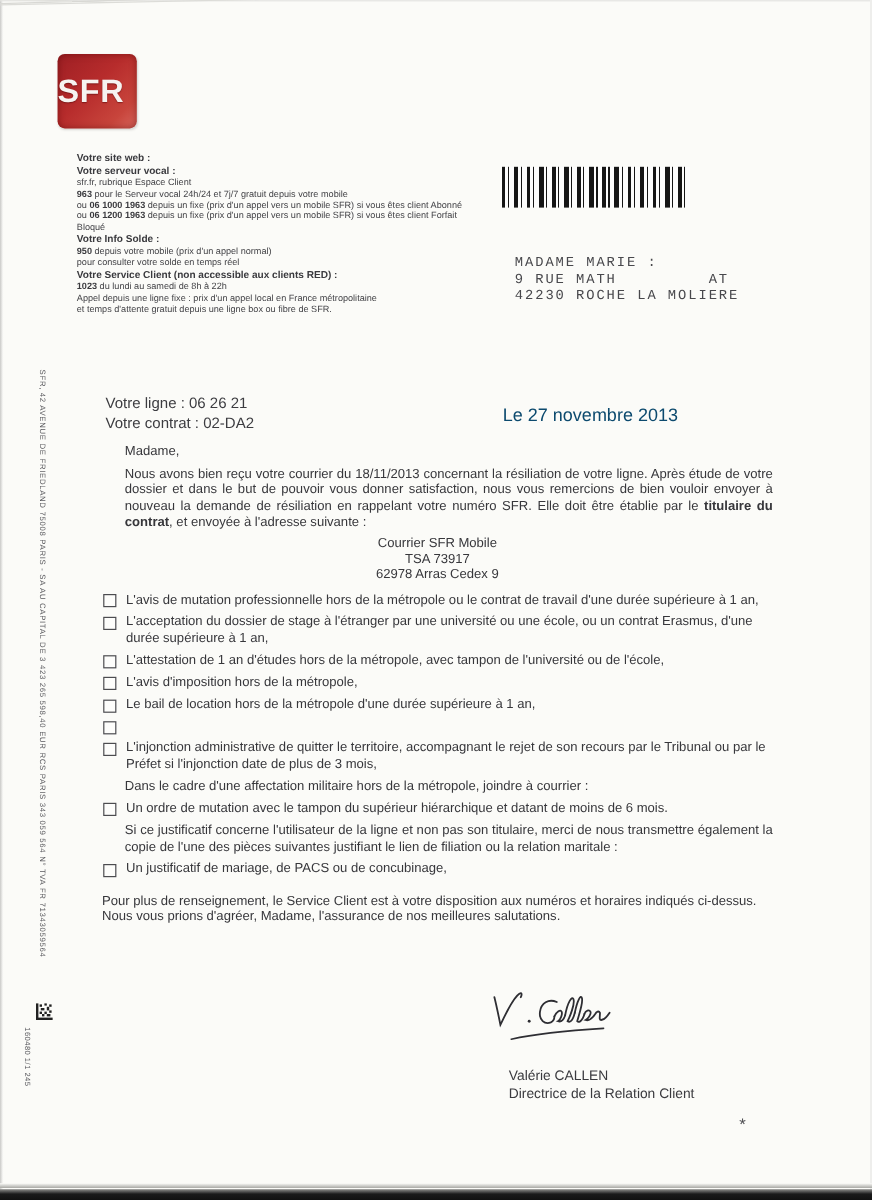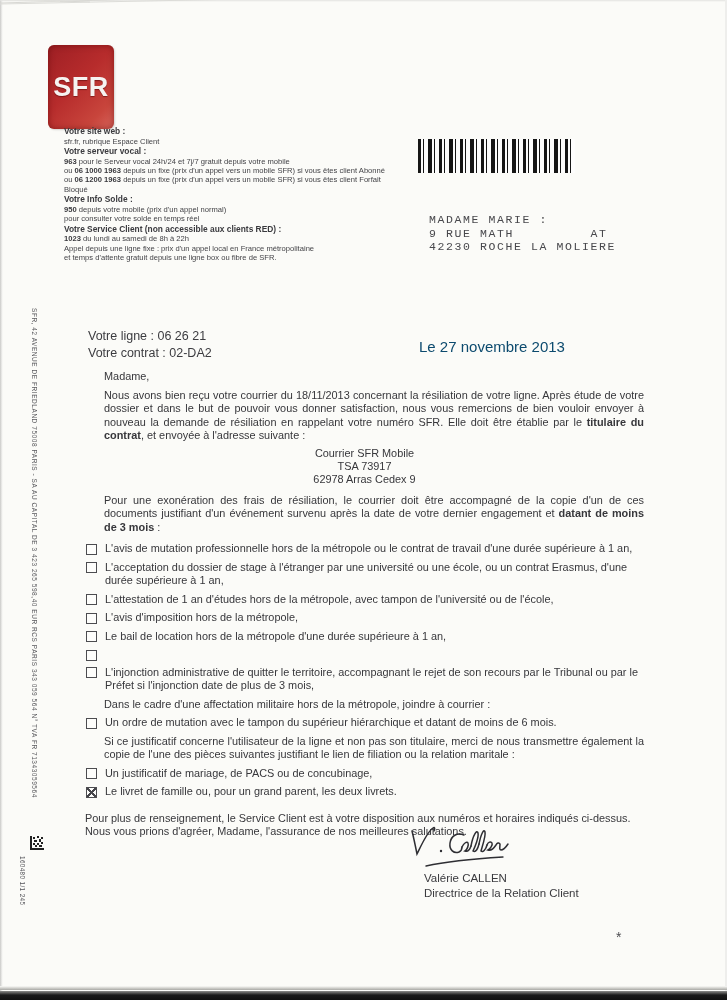--- a/index.html
+++ b/index.html
@@ -19,24 +19,24 @@
   .bottom-bar{position:absolute;left:0;top:991px;width:727px;height:9px;background:linear-gradient(#8d8d8b,#1a1a1a 45%,#111);}
 
   
   .side-text{position:absolute;left:38px;top:308px;width:460px;transform:rotate(90deg);transform-origin:0 0;
     font-size:6.5px;letter-spacing:.55px;color:#5a5a5e;white-space:nowrap;}
   .side-small{position:absolute;left:26px;top:856px;width:60px;transform:rotate(90deg);transform-origin:0 0;
     font-size:6.3px;letter-spacing:.4px;color:#55555a;white-space:nowrap;}
   .datamatrix{position:absolute;left:30px;top:836px;}
 
   
-  .logo{position:absolute;left:48px;top:45px;width:66px;height:84px;border-radius:6px;
+  .logo{position:absolute;left:48px;top:45px;width:66px;height:62px;border-radius:6px;
     background:linear-gradient(135deg,#9e1f24 0%,#b72c2c 45%,#c8453c 80%,#d8655c 100%);
     box-shadow:inset 0 0 6px rgba(80,0,0,.5), 1px 1px 2px rgba(0,0,0,.15);
-    display:flex;align-items:center;justify-content:center;}
+    display:flex;align-items:center;}
   .logo span{color:#f6f3f1;font-weight:bold;font-size:27px;letter-spacing:.5px;
     text-shadow:0 1px 1px rgba(90,10,10,.6);}
 
   
   .contact{position:absolute;left:64px;top:126px;width:334px;font-size:7.6px;line-height:9.4px;color:#434347;}
   .contact b{font-weight:700;color:#3a3a3e;}
   .cline.hdr{font-size:8.4px;line-height:10.6px;}
 
   
   .barcode{position:absolute;left:418px;top:139px;width:157px;height:34px;
@@ -59,21 +59,21 @@
   .cb{flex:none;width:9px;height:9px;border:1.1px solid #4c4c50;margin:1.5px 8px 0 1px;background:#fdfdfb;}
   .cb.checked{background:
     linear-gradient(45deg,transparent 44%,#45454a 44% 56%,transparent 56%),
     linear-gradient(-45deg,transparent 44%,#45454a 44% 56%,transparent 56%),#fdfdfb;}
   .mil-intro{margin:2px 0 5px 0 !important;text-align:left !important;}
   .fil-intro{margin:3px 0 5px 0 !important;}
   .closing{margin-top:13px;text-align:left;}
 
   
   .signature{position:absolute;left:404px;top:820px;}
-  .signer{position:absolute;left:424px;top:871px;font-size:11.5px;line-height:15px;color:#3a3a3e;}
+  .signer{position:absolute;left:424px;top:890px;font-size:11.5px;line-height:15px;color:#3a3a3e;}
   .asterisk{position:absolute;left:616px;top:929px;font-size:14px;color:#4c4c50;}
 </style>
 </head>
 <body>
 
 <div class="scan">
 
   <div class="edge-left"></div>
   <div class="edge-top"></div>
   <div class="edge-right"></div>
@@ -100,22 +100,22 @@
       <rect x="9" y="9" width="3" height="2" fill="#222"></rect>
   </svg>
   <div class="side-small">160480 1/1 245</div>
 
   <div class="logo">
     <span>SFR</span>
   </div>
 
   <div class="contact">
     <div class="cline hdr"><span></span><b>Votre site web :</b><span></span></div>
+    <div class="cline hdr"><span></span><b>Votre serveur vocal :</b><span></span></div>
     <div class="cline"><span>sfr.fr, rubrique Espace Client</span><b></b><span></span></div>
-    <div class="cline hdr"><span></span><b>Votre serveur vocal :</b><span></span></div>
     <div class="cline"><span></span><b>963</b><span> pour le Serveur vocal 24h/24 et 7j/7 gratuit depuis votre mobile</span></div>
     <div class="cline"><span>ou </span><b>06 1000 1963</b><span> depuis un fixe (prix d'un appel vers un mobile SFR) si vous êtes client Abonné</span></div>
     <div class="cline"><span>ou </span><b>06 1200 1963</b><span> depuis un fixe (prix d'un appel vers un mobile SFR) si vous êtes client Forfait Bloqué</span></div>
     <div class="cline hdr"><span></span><b>Votre Info Solde :</b><span></span></div>
     <div class="cline"><span></span><b>950</b><span> depuis votre mobile (prix d'un appel normal)</span></div>
     <div class="cline"><span>pour consulter votre solde en temps réel</span><b></b><span></span></div>
     <div class="cline hdr"><span></span><b>Votre Service Client (non accessible aux clients RED) :</b><span></span></div>
     <div class="cline"><span></span><b>1023</b><span> du lundi au samedi de 8h à 22h</span></div>
     <div class="cline"><span>Appel depuis une ligne fixe : prix d'un appel local en France métropolitaine</span><b></b><span></span></div>
     <div class="cline"><span>et temps d'attente   gratuit depuis une ligne box ou fibre de SFR.</span><b></b><span></span></div>
@@ -139,21 +139,20 @@
     <p class="salutation">Madame,</p>
 
     <p><span>Nous avons bien reçu votre courrier du 18/11/2013 concernant la résiliation de votre ligne. Après étude de votre dossier et dans le but de pouvoir vous donner satisfaction, nous vous remercions de bien vouloir envoyer à nouveau la demande de résiliation en rappelant votre numéro SFR. Elle doit être établie par le </span><b>titulaire du contrat</b><span>, et envoyée à l'adresse suivante :</span></p>
 
     <div class="addr-center">
       <div>Courrier SFR Mobile</div>
       <div>TSA 73917</div>
       <div>62978 Arras Cedex 9</div>
     </div>
 
-    <p class="p2"><span>Pour une exonération des frais de résiliation, le courrier doit être accompagné de la copie d'un de ces documents justifiant d'un événement survenu après la date de votre dernier engagement et </span><b>datant de moins de 3 mois</b><span> :</span></p>
 
     <div class="check-item">
       <span class="cb"></span>
       <span>L'avis de mutation professionnelle hors de la métropole ou le contrat de travail d'une durée supérieure à 1 an,</span>
     </div>
     <div class="check-item">
       <span class="cb"></span>
       <span>L'acceptation du dossier de stage à l'étranger par une université ou une école, ou un contrat Erasmus, d'une durée supérieure à 1 an,</span>
     </div>
     <div class="check-item">
@@ -179,24 +178,20 @@
     <p class="mil-intro">Dans le cadre d'une affectation militaire hors de la métropole, joindre à courrier :</p>
     <div class="check-item">
       <span class="cb"></span>
       <span>Un ordre de mutation avec le tampon du supérieur hiérarchique et datant de moins de 6 mois.</span>
     </div>
 
     <p class="fil-intro">Si ce justificatif concerne l'utilisateur de la ligne et non pas son titulaire, merci de nous transmettre également la copie de l'une des pièces suivantes justifiant le lien de filiation ou la relation maritale :</p>
     <div class="check-item">
       <span class="cb"></span>
       <span>Un justificatif de mariage, de PACS ou de concubinage,</span>
-    </div>
-    <div class="check-item">
-      <span class="cb checked"></span>
-      <span>Le livret de famille ou, pour un grand parent, les deux livrets.</span>
     </div>
 
     <div class="closing">
       <div>Pour plus de renseignement, le Service Client est à votre disposition aux numéros et horaires indiqués ci-dessus.</div>
       <div>Nous vous prions d'agréer, Madame, l'assurance de nos meilleures salutations.</div>
     </div>
   </div>
 
   <svg class="signature" width="115" height="52" viewBox="0 0 115 52">
     <g fill="none" stroke="#2e2e33" stroke-width="1.5" stroke-linecap="round">

